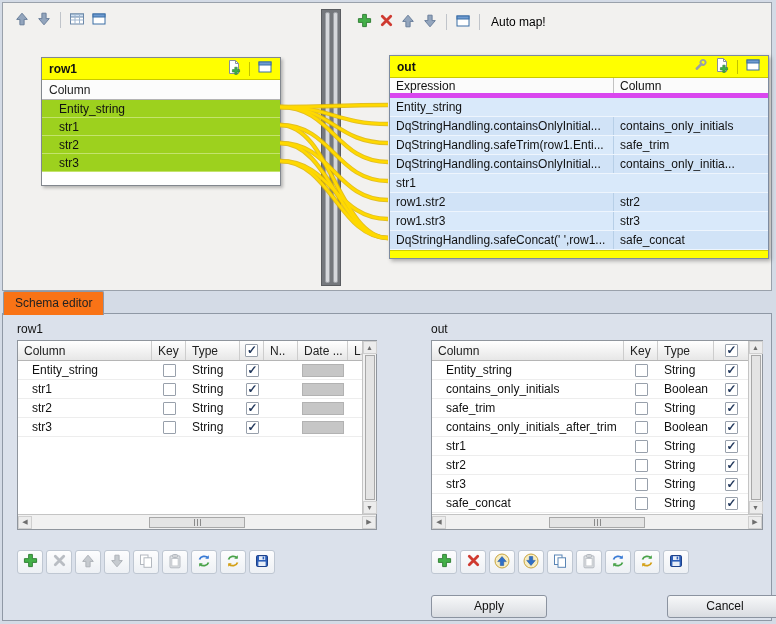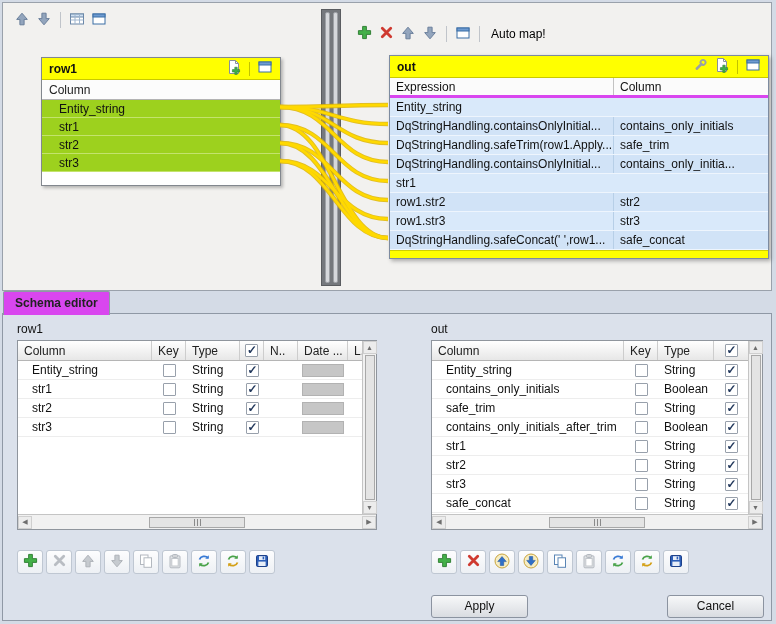--- a/index.html
+++ b/index.html
@@ -3,56 +3,56 @@
 <meta charset="utf-8">
 <style>
   *{box-sizing:border-box;margin:0;padding:0}
   html,body{width:776px;height:624px}
   body{position:relative;background:#d4dbe6;font-family:"Liberation Sans",sans-serif;font-size:12px;color:#111;overflow:hidden}
 
   
   .mapper{position:absolute;left:2px;top:2px;width:770px;height:289px;background:#f2f1ef;border:1px solid #9aa1ab}
   .toolbar{position:absolute;display:flex;align-items:center}
   .tb-left{left:8px;top:6px}
-  .tb-right{left:350px;top:20px}
+  .tb-right{left:350px;top:8px}
   .tbtn{width:22px;height:22px;display:flex;align-items:center;justify-content:center;border-radius:3px}
   .sep{width:1px;height:16px;background:#c0c4ca;margin:0 5px}
   .ysep{width:1px;height:14px;background:#c2c200;margin:0 4px}
   .automap{margin-left:6px;color:#000}
 
   
   .itable{position:absolute;left:38px;top:54px;width:240px;background:#fff;border:1px solid #82878e;box-shadow:2px 2px 3px rgba(0,0,0,.25)}
   .ttl{height:22px;background:#ffff00;display:flex;align-items:center;padding:0 4px 0 7px;font-weight:bold;border-bottom:1px solid #c9c900}
   .ttl .icons{margin-left:auto;display:flex;align-items:center}
   .colhead{height:20px;background:#fcfcfc;border-bottom:1px solid #b3b3b3;display:flex;align-items:center;padding-left:7px;color:#222}
   .irow{height:18px;background:#9dd11e;border-bottom:1px solid #c3e36d;display:flex;align-items:center;padding-left:17px}
   .irow:last-of-type{border-bottom:none}
   .ifill{height:13px;background:#fff}
 
   
   .otable{position:absolute;left:386px;top:52px;width:380px;background:#fff;border:1px solid #7d8ba0;box-shadow:2px 2px 4px rgba(0,0,0,.3)}
-  .ohead{display:flex;height:20px;background:#fbfbfb;border-bottom:3px solid #d946ef}
+  .ohead{display:flex;height:20px;background:#fbfbfb;border-bottom:5px solid #d946ef}
   .ohead .oc1{width:224px;border-right:1px solid #c2c2c2}
   .oc1,.oc2{display:flex;align-items:center;padding-left:6px;white-space:nowrap;overflow:hidden}
   .oc2{flex:1}
   .orow{display:flex;height:19px;background:#d9e9fa;border-bottom:1px solid #eef5fd}
   .orow:nth-child(even){background:#d1e3f7}
   .orow .oc1{width:224px;border-right:1px solid #b7cfe7}
   .ofoot{height:8px;background:#ffff00;border-top:1px solid #cfcf00}
 
   
   .sash{position:absolute;left:318px;top:6px;width:20px;height:277px;background:#75787d;border:1px solid #5a5c60;display:flex;justify-content:center;gap:3px;padding:2px 0;z-index:2}
   .sash .bar{width:5px;background:#d6d8dc;border:1px solid #9ea1a6;border-radius:2px}
 
   svg.links{position:absolute;left:0;top:0;width:776px;height:292px;pointer-events:none;z-index:4}
 
   
   .tabs{position:absolute;left:3px;top:291px;height:23px;display:flex;z-index:5}
   .tab{height:23px;padding:4px 11px 0;border:1px solid #8f98a5;border-bottom:none;border-radius:2px 2px 0 0;background:linear-gradient(#f4f5f7,#d8dce3);margin-right:1px;color:#222}
-  .tab.active{background:#d946ef;height:24px;font-weight:bold}
+  .tab.active{background:#f97316;height:24px;font-weight:normal}
 
   
   .bpanel{position:absolute;left:2px;top:313px;width:770px;height:308px;background:#dbe1eb;border:1px solid #8f98a5}
   .slabel{position:absolute;color:#111}
 
   .sch{position:absolute;background:#fff;border:1px solid #8f959d;display:flex;flex-direction:column}
   .sch-body{flex:1;display:flex;min-height:0}
   .sch-main{flex:1;display:flex;flex-direction:column;min-width:0}
   .sch-head{display:flex;height:20px;background:linear-gradient(#ffffff,#e7e7e7);border-bottom:1px solid #b5b5b5;flex:none}
   .hcell{display:flex;align-items:center;padding-left:6px;border-right:1px solid #cdcdcd;color:#222;white-space:nowrap;overflow:hidden}
@@ -73,21 +73,21 @@
   .hscroll{height:15px;border-top:1px solid #c4c4c4;background:#f1f1f1;position:relative;display:flex;align-items:center;justify-content:space-between;flex:none}
   .sc-btn{width:14px;height:13px;display:flex;align-items:center;justify-content:center;color:#6e6e6e;font-size:7px;background:#ececec;border:1px solid #cfcfcf}
   .hthumb{position:absolute;left:50%;transform:translateX(-50%);width:96px;height:11px;background:#e4e4e4;border:1px solid #a8a8a8;display:flex;align-items:center;justify-content:center}
   .grip{width:1px;height:7px;background:#8a8a8a;box-shadow:3px 0 0 #8a8a8a,-3px 0 0 #8a8a8a}
   .vthumb{width:10px;flex:1;margin:1px 0;background:#e4e4e4;border:1px solid #a8a8a8}
   .arr-up:after{content:"▲"}.arr-down:after{content:"▼"}.arr-left:after{content:"◀"}.arr-right:after{content:"▶"}
 
   .stoolbar{position:absolute;display:flex}
   .sbtn{width:26px;height:24px;border:1px solid #bfc7d2;border-radius:3px;background:linear-gradient(#fdfdfe,#edf0f4);display:flex;align-items:center;justify-content:center;margin-right:3px}
 
-  .btn{position:absolute;width:97px;height:23px;border:1px solid #8b93a0;border-radius:3px;background:linear-gradient(#f7f8f9,#d9dce1);text-align:center;line-height:21px;color:#111}
+  .btn{position:absolute;width:116px;height:23px;border:1px solid #8b93a0;border-radius:3px;background:linear-gradient(#f7f8f9,#d9dce1);text-align:center;line-height:21px;color:#111}
 </style>
 </head>
 <body>
 
 <div class="mapper">
 
   <div class="toolbar tb-left">
     <div class="tbtn">
         <span><svg width="16" height="16" viewBox="0 0 16 16">
             <path d="M8 2.2 13.3 8.4 10.1 8.4 10.1 13.8 5.9 13.8 5.9 8.4 2.7 8.4Z" fill="#93a5bd" stroke="#6a7f9b"></path>
@@ -226,21 +226,21 @@
         </div>
     </div>
     <div class="orow">
         <div class="oc2">Entity_string</div>
       </div>
     <div class="orow">
         <div class="oc1">DqStringHandling.containsOnlyInitial...</div>
         <div class="oc2">contains_only_initials</div>
       </div>
     <div class="orow">
-        <div class="oc1">DqStringHandling.safeTrim(row1.Apply...</div>
+        <div class="oc1">DqStringHandling.safeTrim(row1.Enti...</div>
         <div class="oc2">safe_trim</div>
       </div>
     <div class="orow">
         <div class="oc1">DqStringHandling.containsOnlyInitial...</div>
         <div class="oc2">contains_only_initia...</div>
       </div>
     <div class="orow">
         <div class="oc2">str1</div>
       </div>
     <div class="orow">

